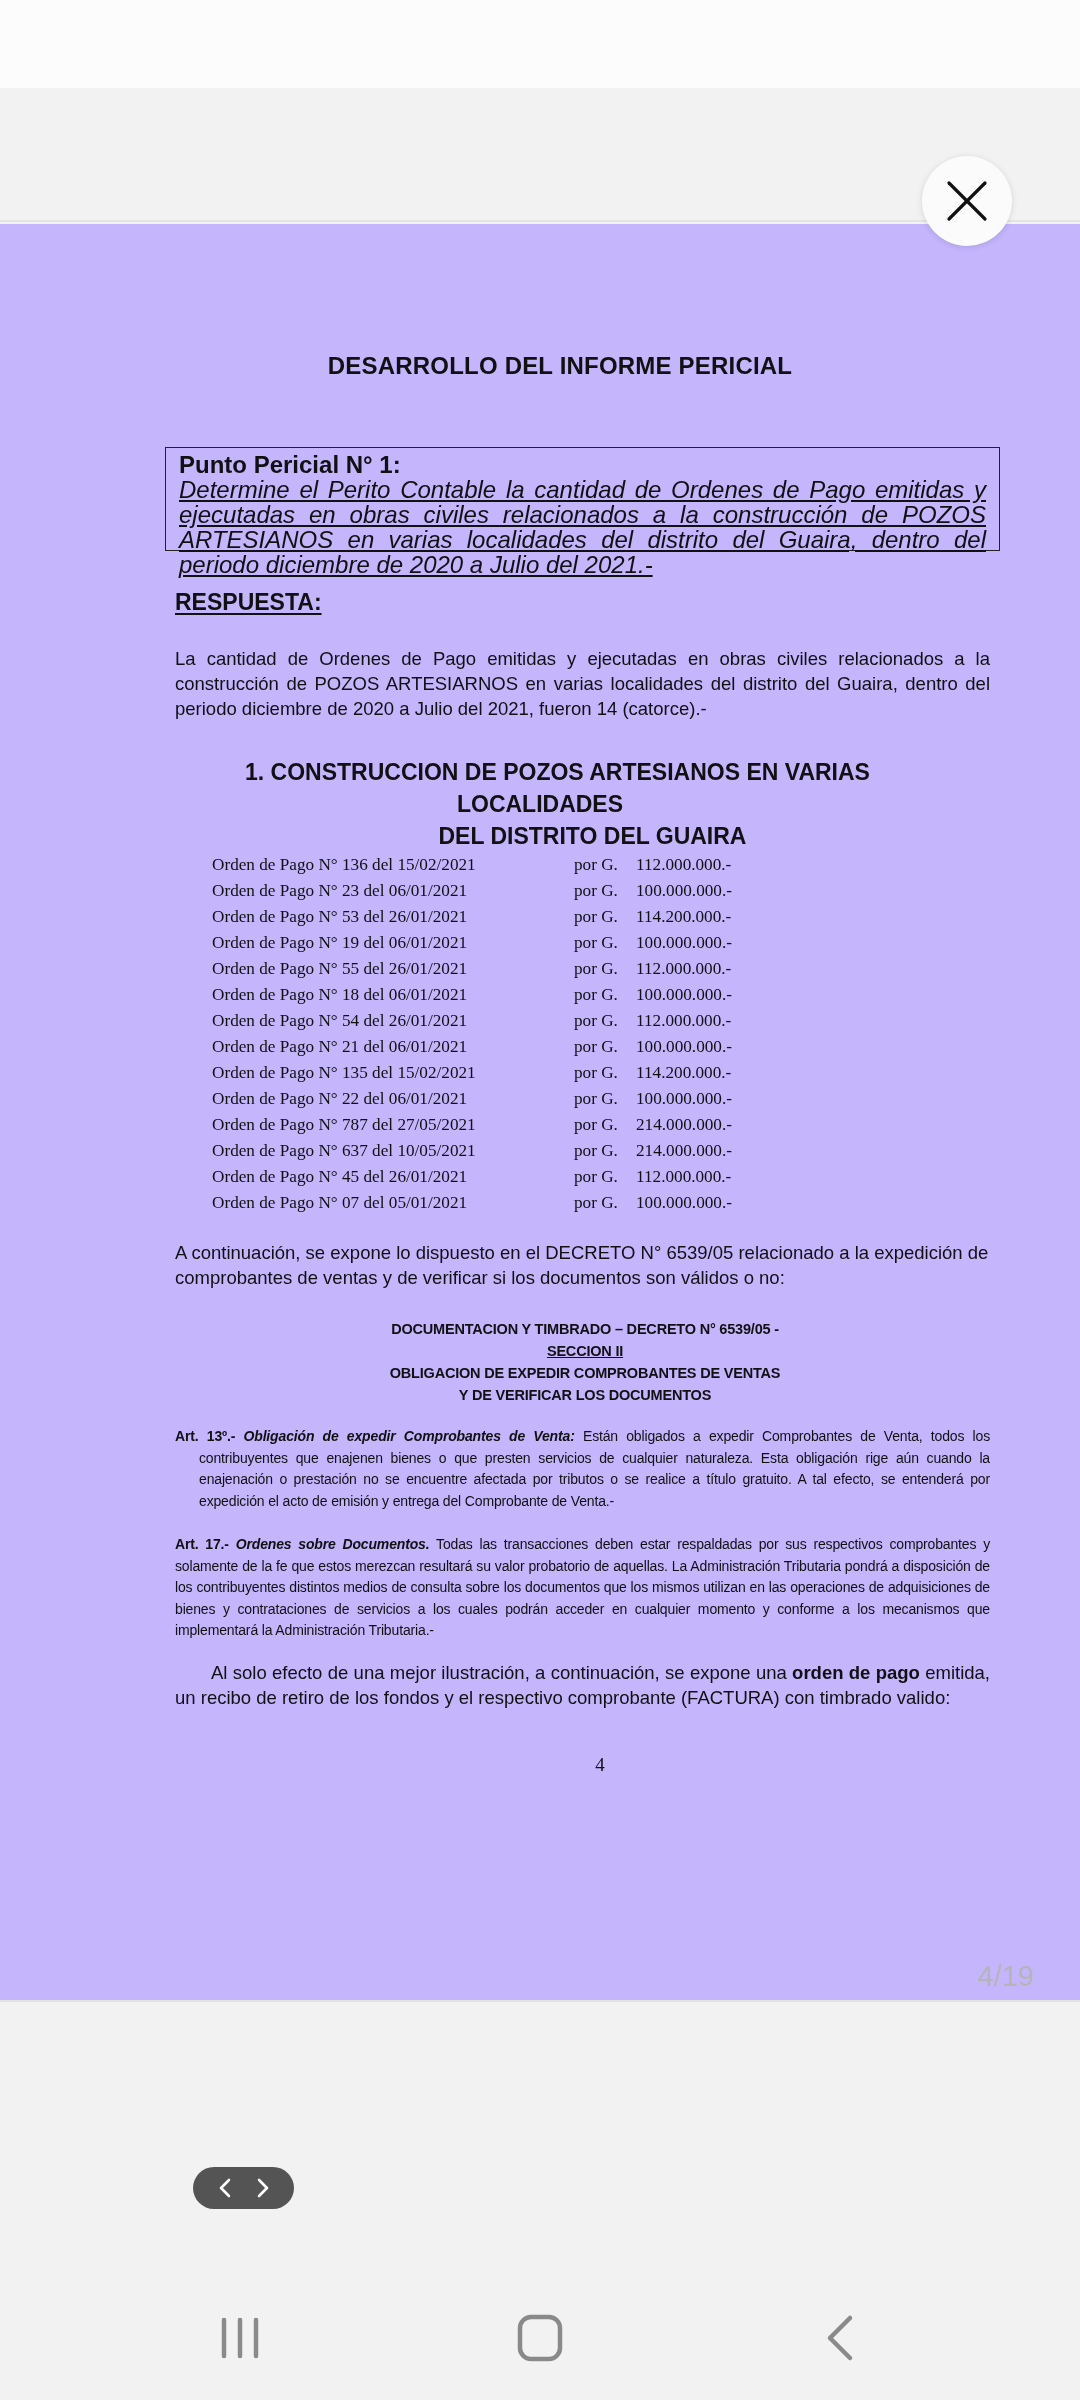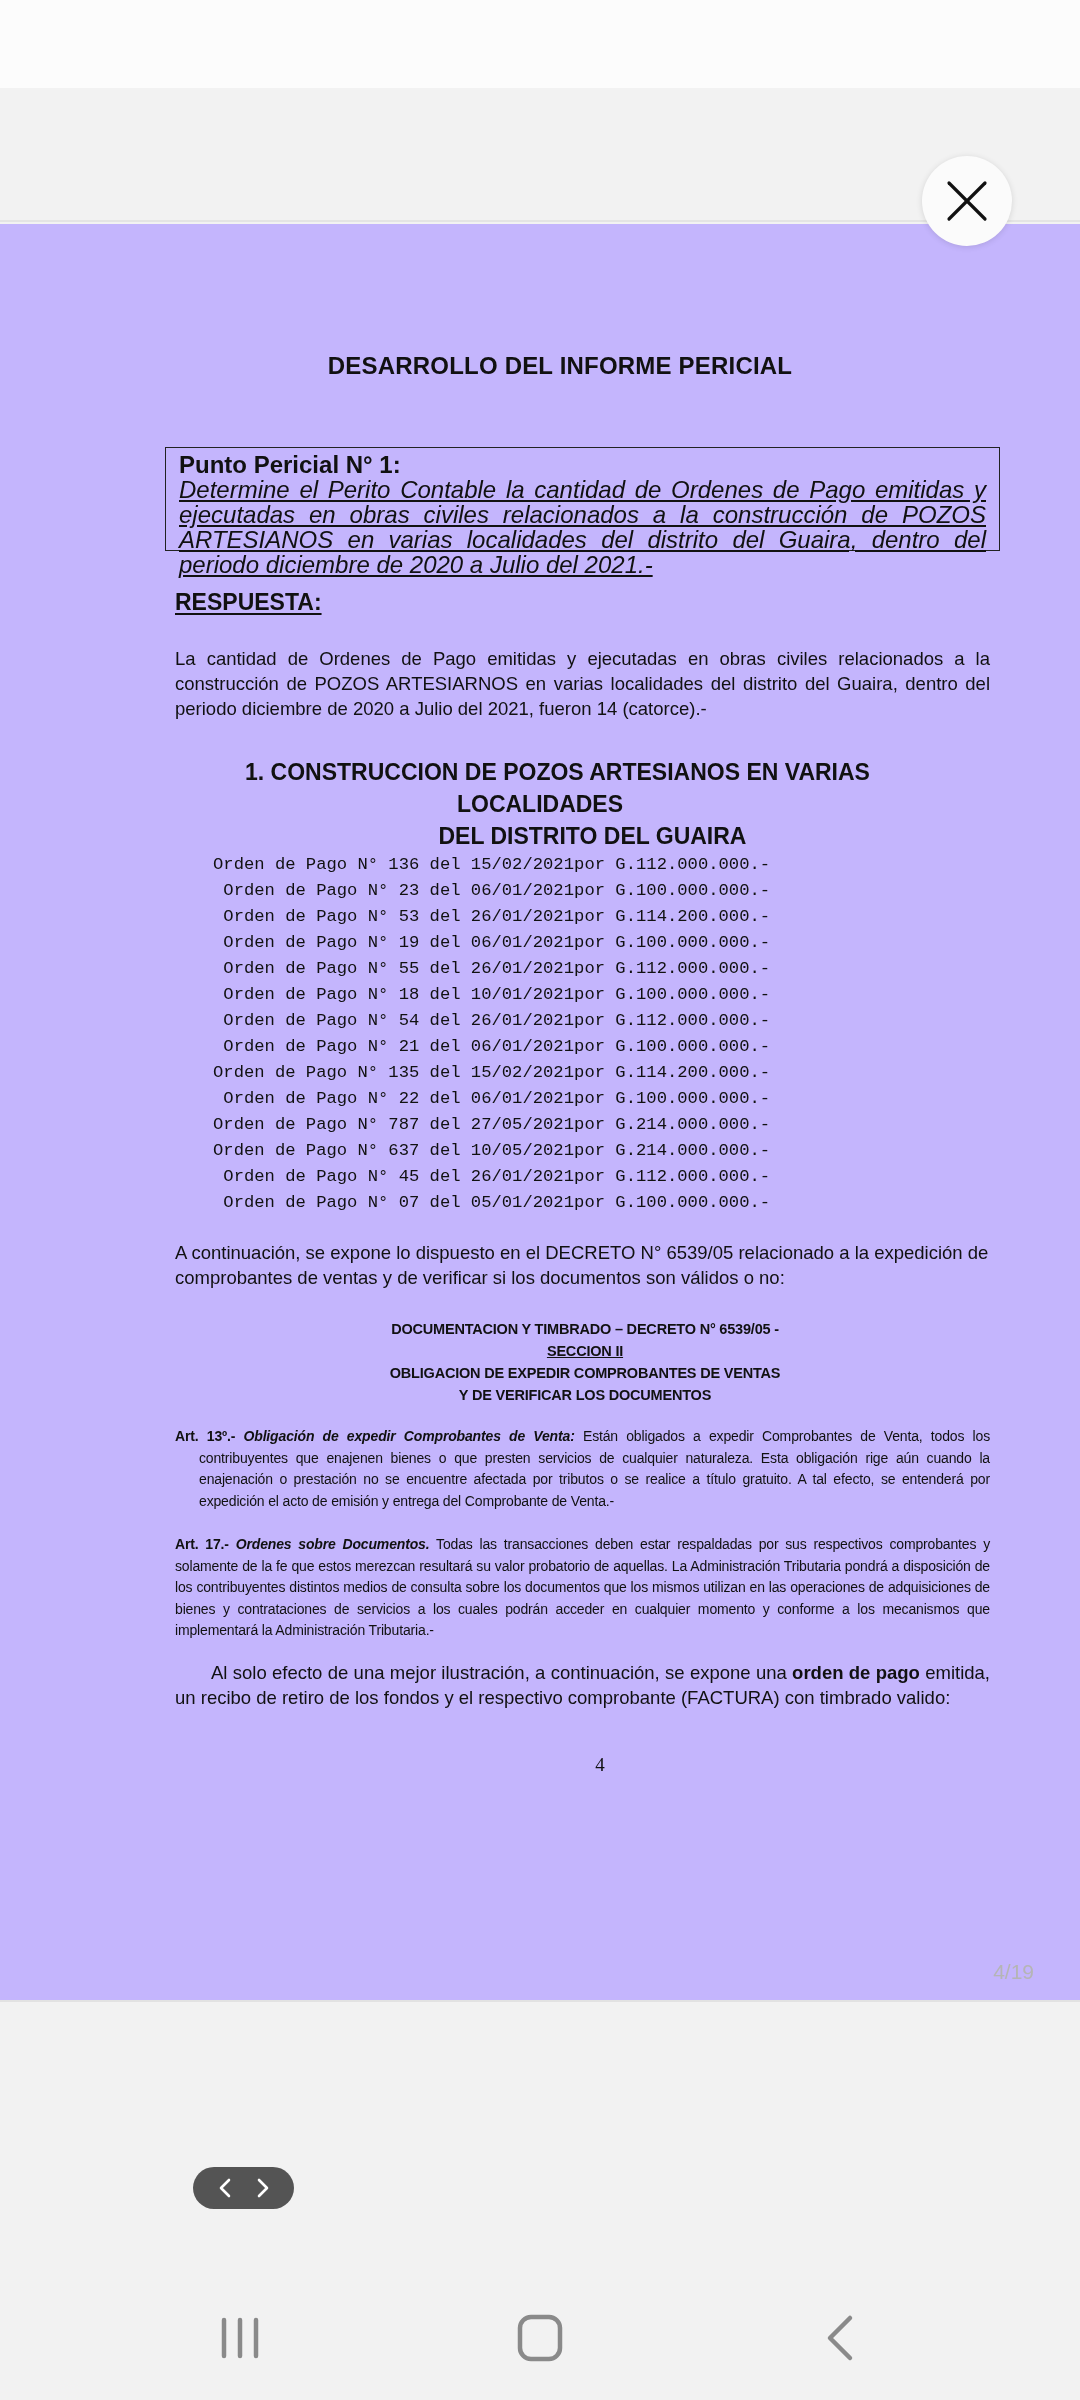--- a/index.html
+++ b/index.html
@@ -49,21 +49,21 @@
 
     .section-heading {
       position: absolute; left: 0; top: 532px; width: 1080px; text-align: center;
       font-weight: bold; font-size: 23px; line-height: 32px;
     }
     .section-heading .line1 { padding-left: 35px; }
     .section-heading .line3 { padding-left: 105px; }
 
     .orders {
       position: absolute; left: 212px; top: 628px; font-size: 18.5px; line-height: 26px;
-      font-family: Liberation Mono, monospace; font-size: 17.2px; text-align: right;
+      font-family: Liberation Serif, serif; font-size: 17.2px;
     }
     .order-row { display: flex; white-space: pre; }
     .order-row .o-left { width: 362px; }
     .order-row .o-mid { width: 62px; }
     .order-row .o-amt { }
 
     .intro-decreto {
       position: absolute; left: 175px; top: 1016px; width: 830px;
       font-size: 18.5px; line-height: 25px;
     }
@@ -89,21 +89,21 @@
     }
     .ilustracion .indent { display: inline-block; width: 36px; }
     .ilustracion b { font-weight: bold; }
 
     .page-number {
       position: absolute; left: 0; top: 1530px; width: 1200px; text-align: center;
       font-family: "Liberation Serif", serif; font-size: 19px;
     }
 
     .page-counter {
-      position: absolute; right: 46px; top: 1960px; font-size: 21px; color: #b5b5b5;
+      position: absolute; right: 46px; top: 1960px; font-size: 29px; color: #b5b5b5;
       font-family: "Liberation Sans", sans-serif; z-index: 3;
     }
 
     .page-nav {
       position: absolute; left: 193px; top: 2167px; width: 101px; height: 42px;
       background: #545454; border-radius: 21px; display: flex; align-items: center; justify-content: center; gap: 18px;
     }
     .page-nav .nav-btn { width: 20px; height: 24px; display: flex; align-items: center; justify-content: center; cursor: pointer; }
 
     .system-nav {
@@ -145,21 +145,21 @@
       <div class="line2">LOCALIDADES</div>
       <div class="line3">DEL DISTRITO DEL GUAIRA</div>
     </div>
 
     <div class="orders">
       <div class="order-row"><span class="o-left">Orden de Pago N° 136 del 15/02/2021</span><span class="o-mid">por G.</span><span class="o-amt">112.000.000.-</span></div>
       <div class="order-row"><span class="o-left">Orden de Pago N° 23 del 06/01/2021</span><span class="o-mid">por G.</span><span class="o-amt">100.000.000.-</span></div>
       <div class="order-row"><span class="o-left">Orden de Pago N° 53 del 26/01/2021</span><span class="o-mid">por G.</span><span class="o-amt">114.200.000.-</span></div>
       <div class="order-row"><span class="o-left">Orden de Pago N° 19 del 06/01/2021</span><span class="o-mid">por G.</span><span class="o-amt">100.000.000.-</span></div>
       <div class="order-row"><span class="o-left">Orden de Pago N° 55 del 26/01/2021</span><span class="o-mid">por G.</span><span class="o-amt">112.000.000.-</span></div>
-      <div class="order-row"><span class="o-left">Orden de Pago N° 18 del 10/01/2021</span><span class="o-mid">por G.</span><span class="o-amt">100.000.000.-</span></div>
+      <div class="order-row"><span class="o-left">Orden de Pago N° 18 del 06/01/2021</span><span class="o-mid">por G.</span><span class="o-amt">100.000.000.-</span></div>
       <div class="order-row"><span class="o-left">Orden de Pago N° 54 del 26/01/2021</span><span class="o-mid">por G.</span><span class="o-amt">112.000.000.-</span></div>
       <div class="order-row"><span class="o-left">Orden de Pago N° 21 del 06/01/2021</span><span class="o-mid">por G.</span><span class="o-amt">100.000.000.-</span></div>
       <div class="order-row"><span class="o-left">Orden de Pago N° 135 del 15/02/2021</span><span class="o-mid">por G.</span><span class="o-amt">114.200.000.-</span></div>
       <div class="order-row"><span class="o-left">Orden de Pago N° 22 del 06/01/2021</span><span class="o-mid">por G.</span><span class="o-amt">100.000.000.-</span></div>
       <div class="order-row"><span class="o-left">Orden de Pago N° 787 del 27/05/2021</span><span class="o-mid">por G.</span><span class="o-amt">214.000.000.-</span></div>
       <div class="order-row"><span class="o-left">Orden de Pago N° 637 del 10/05/2021</span><span class="o-mid">por G.</span><span class="o-amt">214.000.000.-</span></div>
       <div class="order-row"><span class="o-left">Orden de Pago N° 45 del 26/01/2021</span><span class="o-mid">por G.</span><span class="o-amt">112.000.000.-</span></div>
       <div class="order-row"><span class="o-left">Orden de Pago N° 07 del 05/01/2021</span><span class="o-mid">por G.</span><span class="o-amt">100.000.000.-</span></div>
     </div>
 

